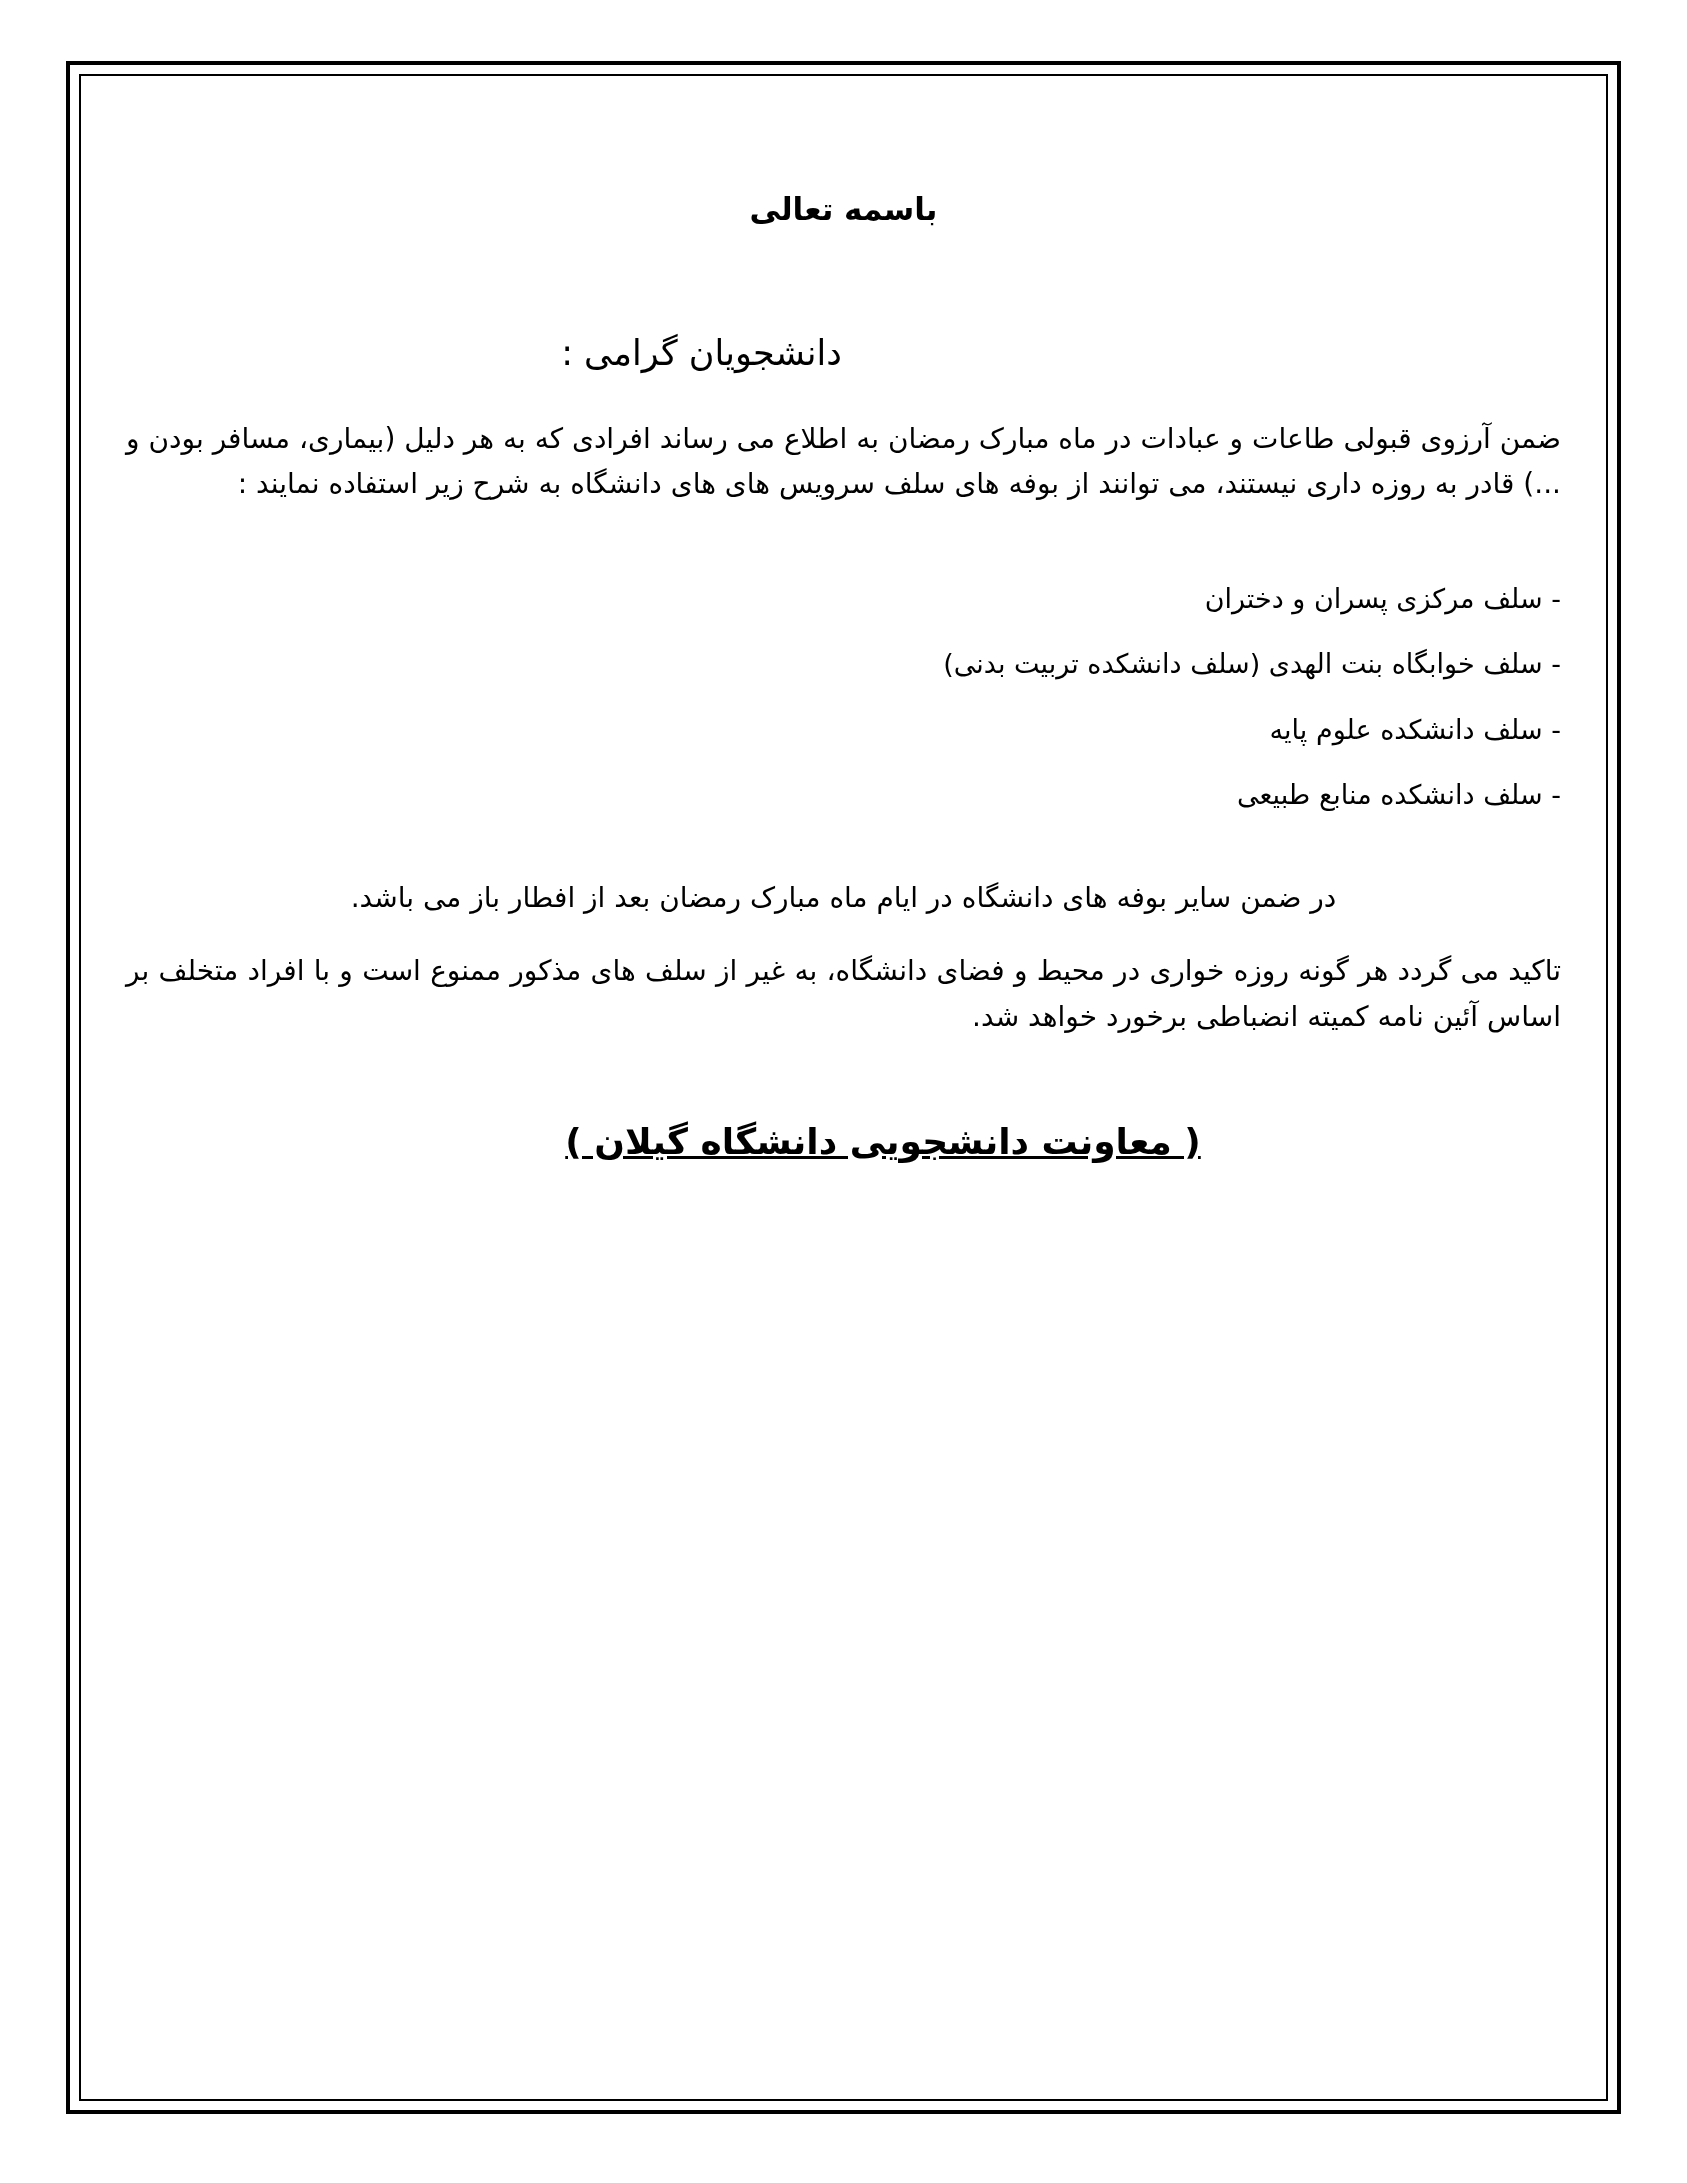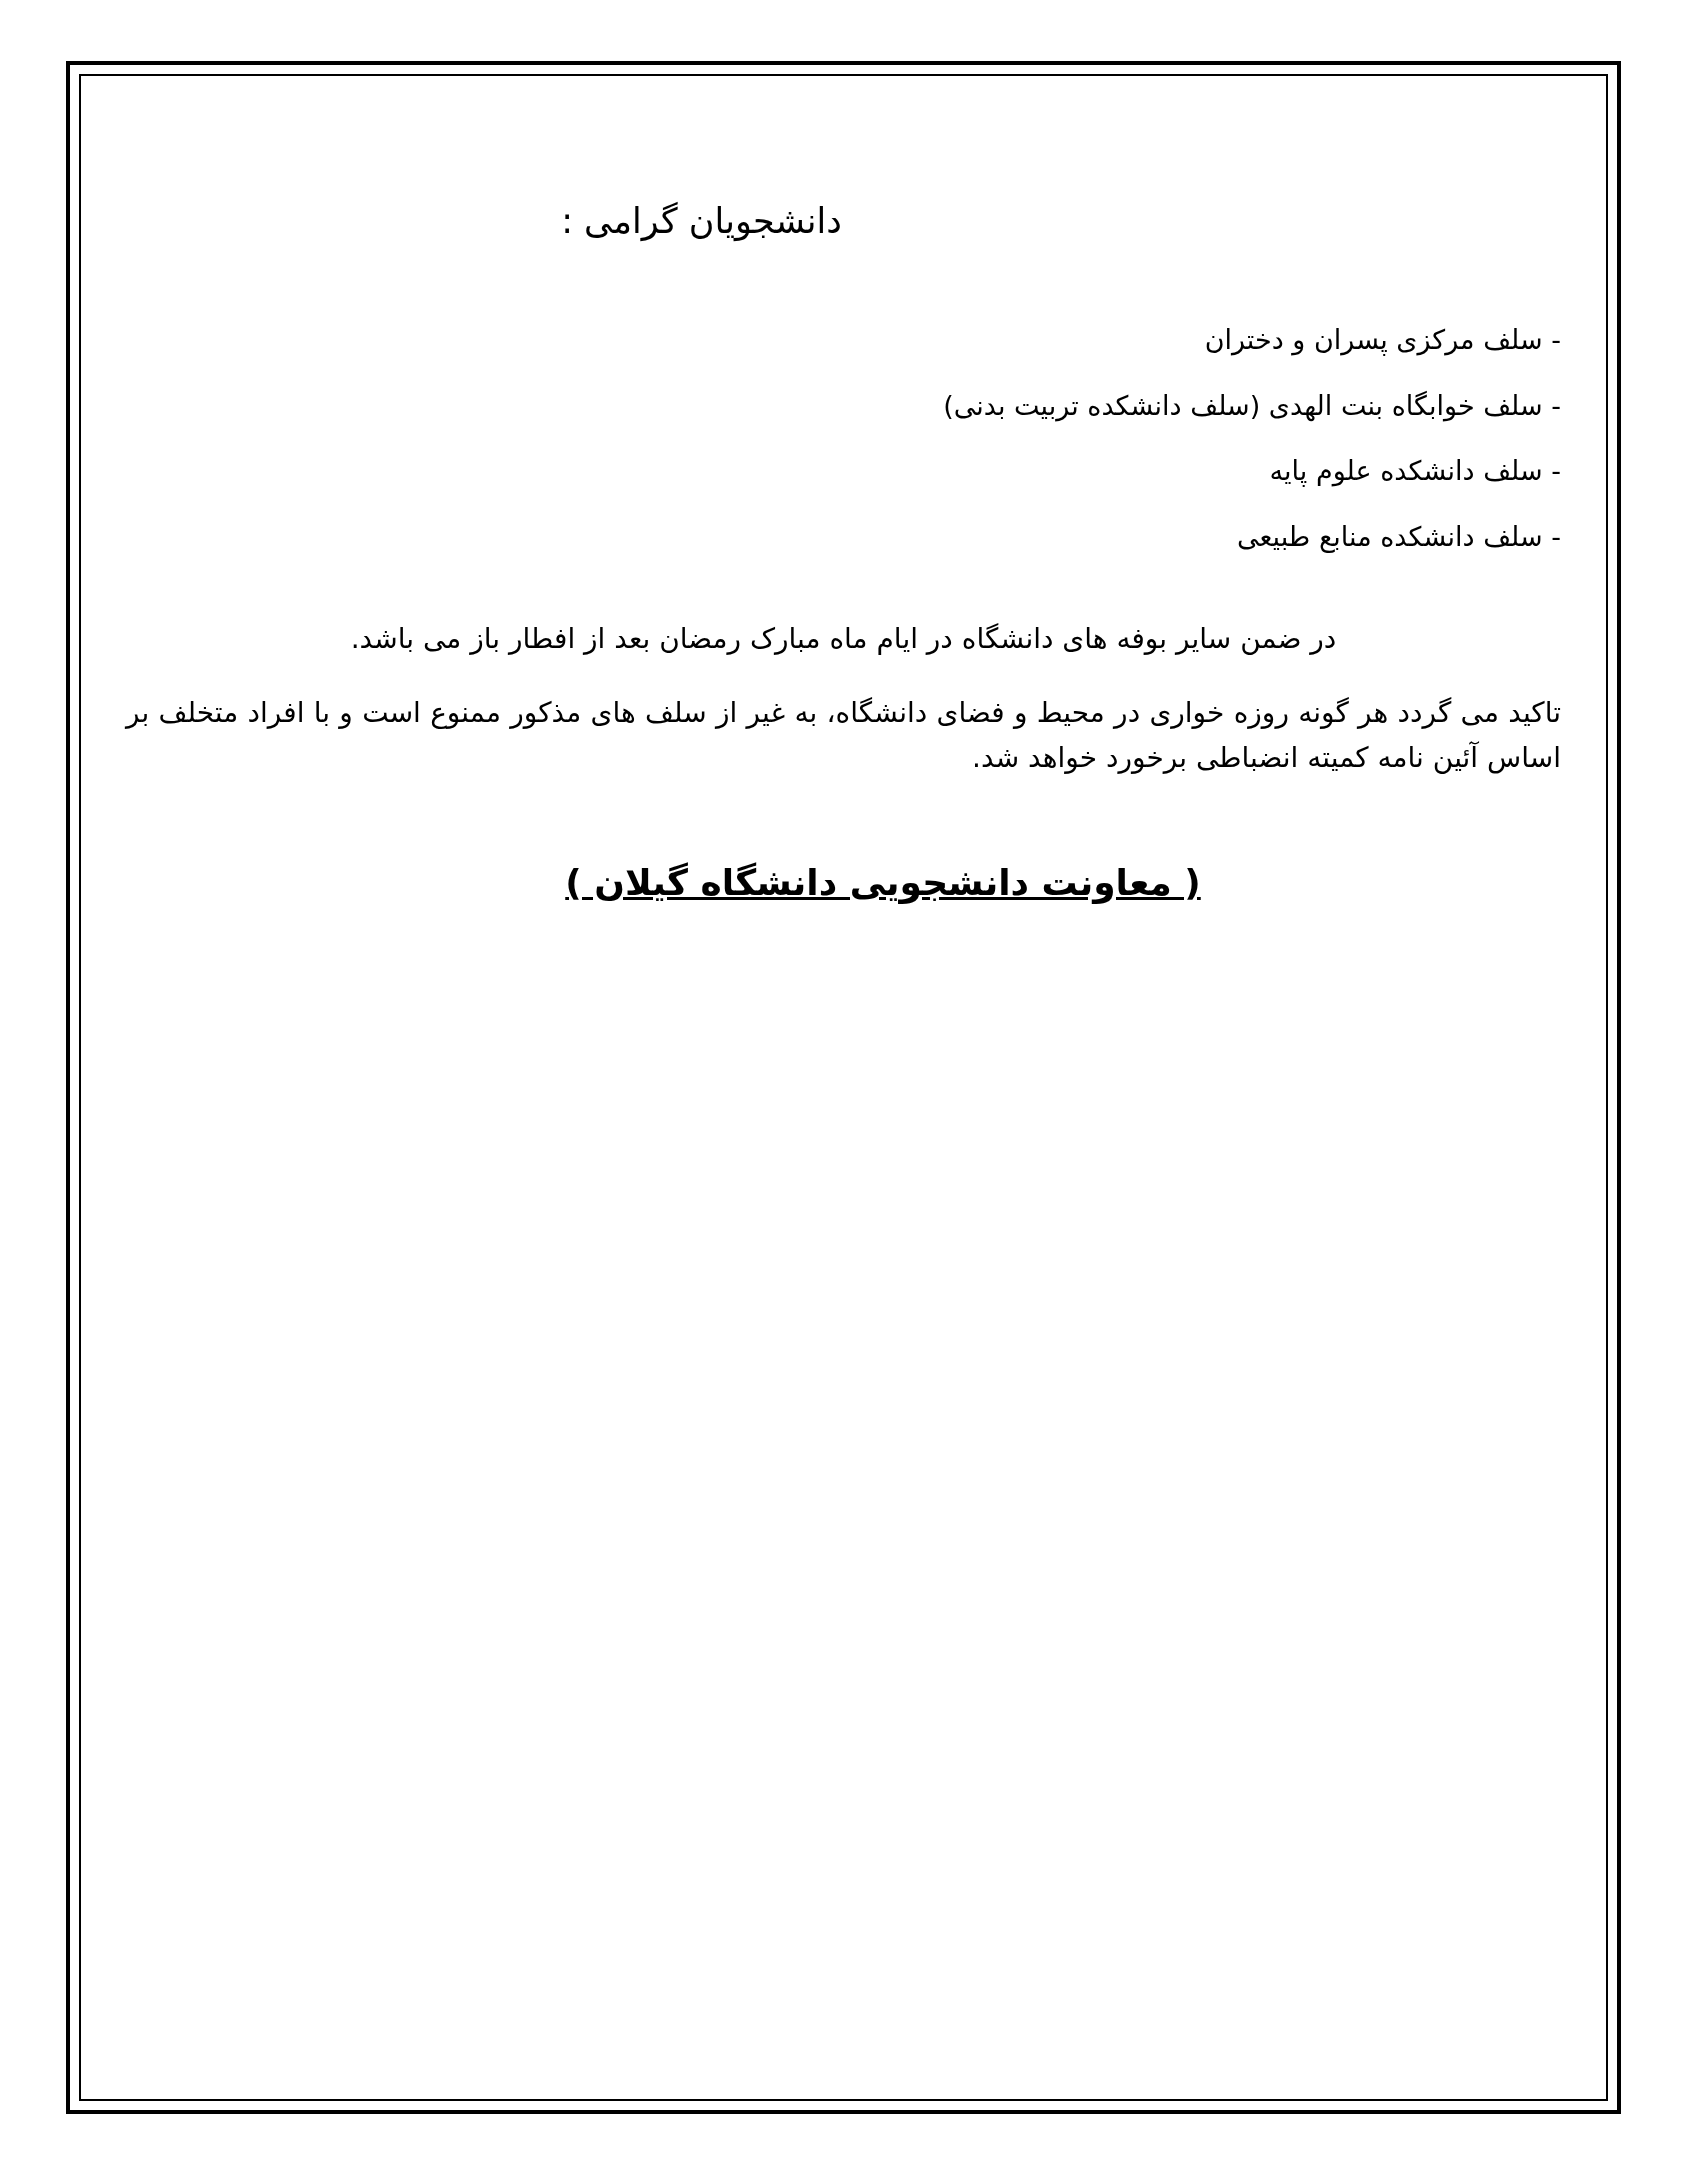--- a/index.html
+++ b/index.html
@@ -128,23 +128,25 @@
 <body>
 
 <div class="page">
 
   <div class="frame-outer">
     <div class="frame-inner"></div>
   </div>
 
   <div class="content">
 
+    <h1 class="doc-title">باسمه تعالی</h1>
 
     <p class="salutation">دانشجویان گرامی :</p>
 
+    <p class="para para-intro">ضمن آرزوی قبولی طاعات و عبادات در ماه مبارک رمضان به اطلاع می رساند افرادی که به هر دلیل (بیماری، مسافر بودن و ...) قادر به روزه داری نیستند، می توانند از بوفه های سلف سرویس های های دانشگاه به شرح زیر استفاده نمایند :</p>
 
     <ul class="list">
       <li>- سلف مرکزی پسران و دختران</li>
       <li>- سلف خوابگاه بنت الهدی (سلف دانشکده تربیت بدنی)</li>
       <li>- سلف دانشکده علوم پایه</li>
       <li>- سلف دانشکده منابع طبیعی</li>
     </ul>
 
     <p class="para para-note">در ضمن سایر بوفه های دانشگاه در ایام ماه مبارک رمضان بعد از افطار باز می باشد.</p>
 

